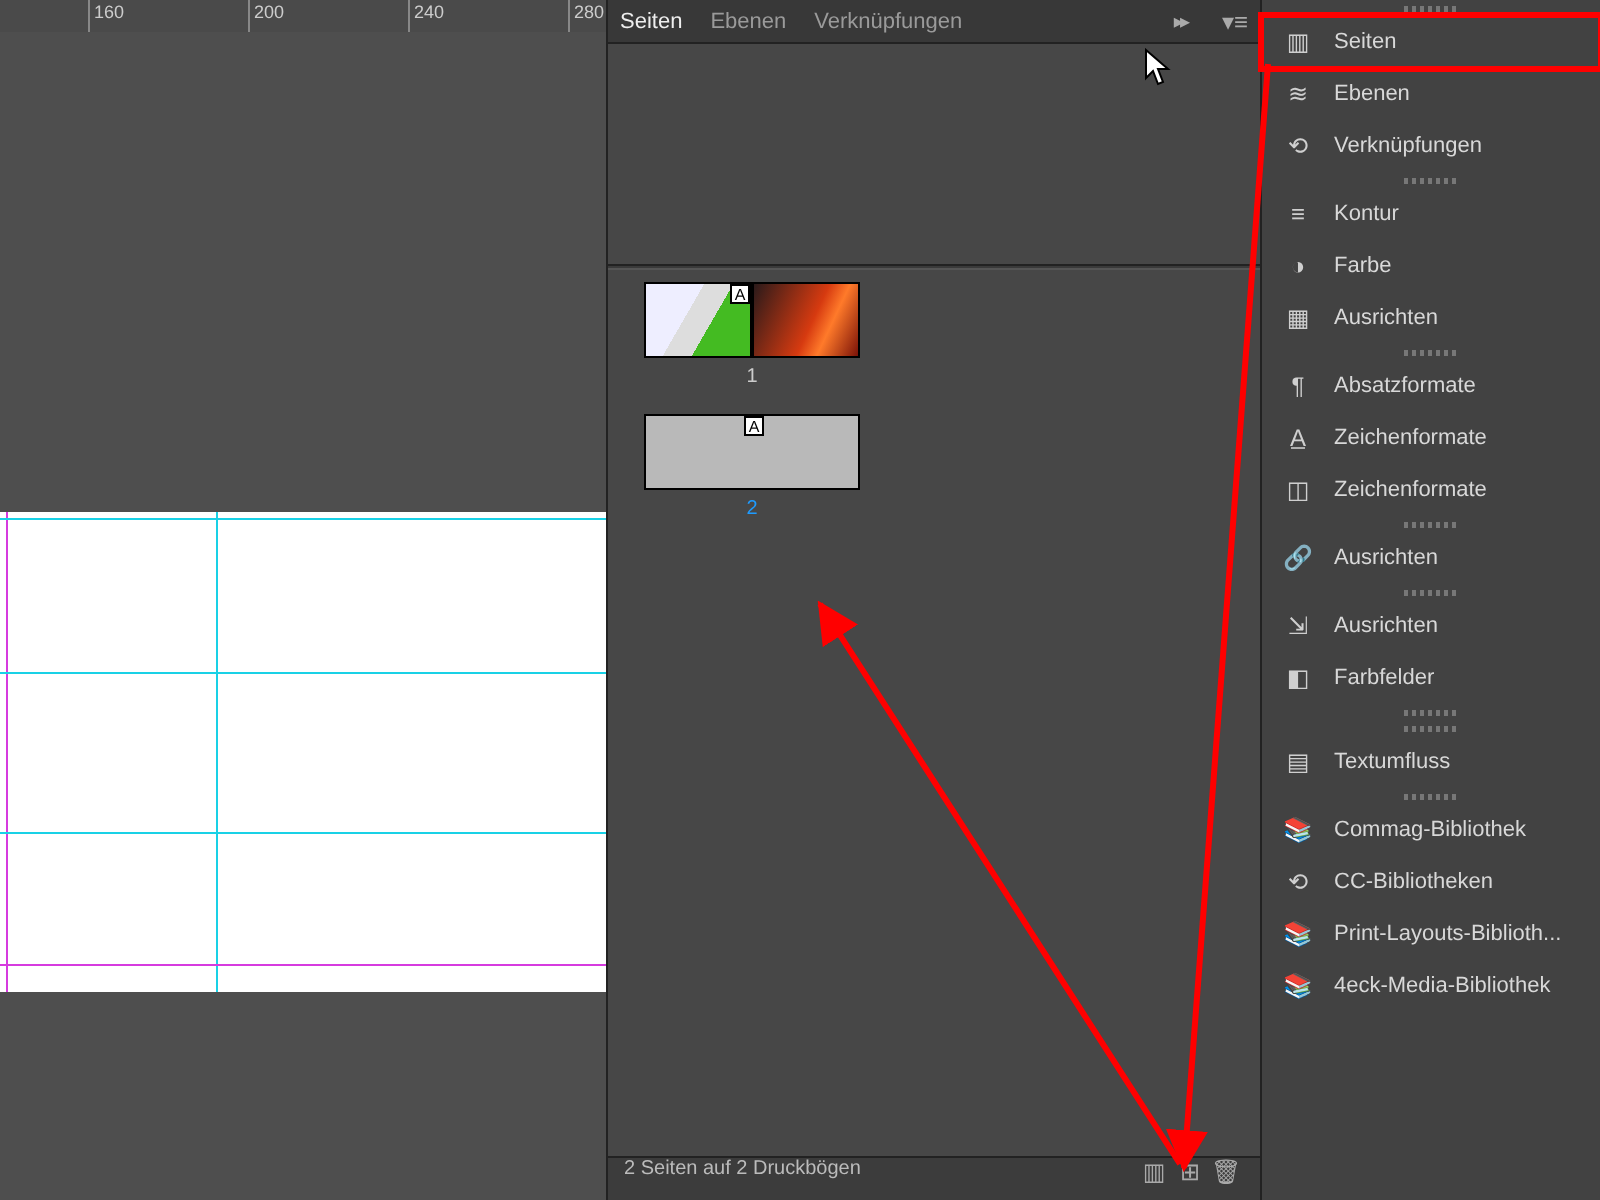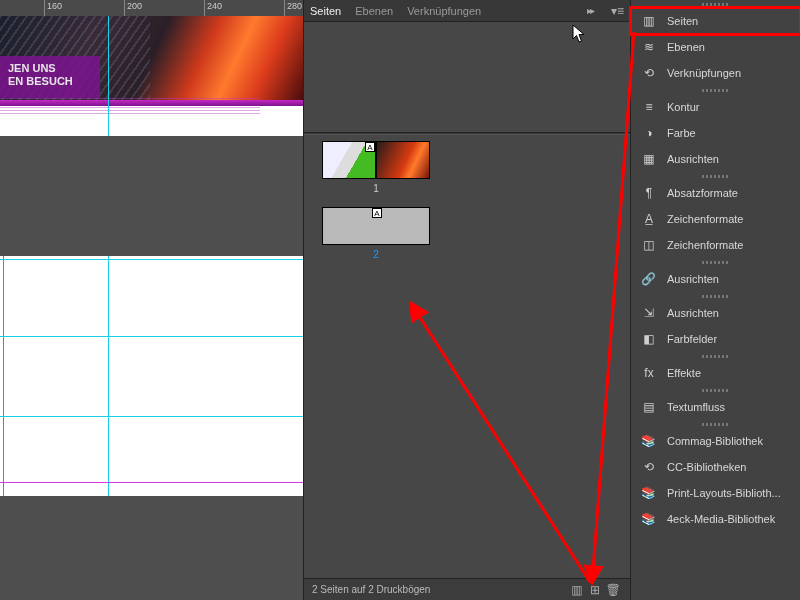--- a/index.html
+++ b/index.html
@@ -38,21 +38,21 @@
   .spread .thumbwrap{display:flex;}
   .spread .thumb{width:54px;height:38px;background:#fff;border:1px solid #000;position:relative;overflow:hidden;}
   .spread .thumb .mtag{position:absolute;top:0;right:0;width:10px;height:10px;background:#fff;border:1px solid #000;font-size:8px;line-height:9px;text-align:center;color:#000;}
   .spread .thumb.blank{background:#b9b9b9;}
   .spread .cap{text-align:center;font-size:10px;color:#ccc;margin-top:4px;}
   .spread .cap.sel{color:#1e9bff;}
   .spread1{top:6px;}
   .spread2{top:72px;}
   .spread1 .thumb.a{background:linear-gradient(120deg,#eef 0 40%,#ddd 40% 60%,#4b2 0);}
   .spread1 .thumb.b{background:linear-gradient(115deg,#2a1a1a 0%,#d63a10 55%,#ff7a2a 70%,#7a1208 100%);}
-  .panel-footer{height:22px;background:#3c3c3c;border-top:1px solid #222;display:flex;align-items:center;padding:0 8px;color:#bbb;font-size:10px;}
+  .panel-footer{height:22px;background:#3c3c3c;border-top:1px solid #222;display:flex;align-items:flex-start;padding:0 8px;color:#bbb;font-size:10px;}
   .panel-footer .ftxt{flex:1;}
   .panel-footer .fico{width:18px;text-align:center;color:#aaa;font-size:12px;}
 
   
   .dock{position:absolute;left:630px;top:0;width:170px;height:600px;background:#424242;border-left:1px solid #222;display:flex;flex-direction:column;}
   .dock .grip{height:8px;display:flex;justify-content:center;align-items:center;}
   .dock .grip::before{content:"";width:28px;height:3px;background:repeating-linear-gradient(90deg,#777 0 2px,transparent 2px 4px);}
   .dock-item{height:26px;display:flex;align-items:center;gap:10px;padding:0 10px;cursor:pointer;}
   .dock-item .dlabel{color:#d8d8d8;}
   .dock-item .dicon{width:16px;height:16px;display:flex;align-items:center;justify-content:center;color:#cfcfcf;font-size:12px;}
@@ -67,31 +67,20 @@
 <body>
 
 <div class="ruler-top">
   <span class="tick" style="left:44px">160</span>
   <span class="tick" style="left:124px">200</span>
   <span class="tick" style="left:204px">240</span>
   <span class="tick" style="left:284px">280</span>
 </div>
 
 <div class="canvas-area">
-  <div class="page1">
-    <div class="photo"></div>
-    <div class="hairswirl"></div>
-    <div class="wavy"></div>
-    <div class="pinkline"></div>
-    <div class="purplebar">
-      <span>JEN UNS</span><br>
-      <span>EN BESUCH</span>
-    </div>
-    <div class="guide-v" style="left:108px"></div>
-  </div>
   <div class="gap"></div>
   <div class="page2">
     <div class="guide-v guide-m" style="left:3px"></div>
     <div class="guide-v" style="left:108px"></div>
     <div class="guide-h" style="top:3px"></div>
     <div class="guide-h" style="top:80px"></div>
     <div class="guide-h" style="top:160px"></div>
     <div class="guide-h guide-m" style="top:226px"></div>
   </div>
 </div>
@@ -180,24 +169,20 @@
     <div class="grip"></div>
     <div class="dock-item">
       <span class="dicon">⇲</span>
       <span class="dlabel">Ausrichten</span>
     </div>
     <div class="dock-item">
       <span class="dicon">◧</span>
       <span class="dlabel">Farbfelder</span>
     </div>
     <div class="grip"></div>
-    <div class="dock-item">
-      <span class="dicon">fx</span>
-      <span class="dlabel">Effekte</span>
-    </div>
     <div class="grip"></div>
     <div class="dock-item">
       <span class="dicon">▤</span>
       <span class="dlabel">Textumfluss</span>
     </div>
     <div class="grip"></div>
     <div class="dock-item">
       <span class="dicon">📚</span>
       <span class="dlabel">Commag-Bibliothek</span>
     </div>

